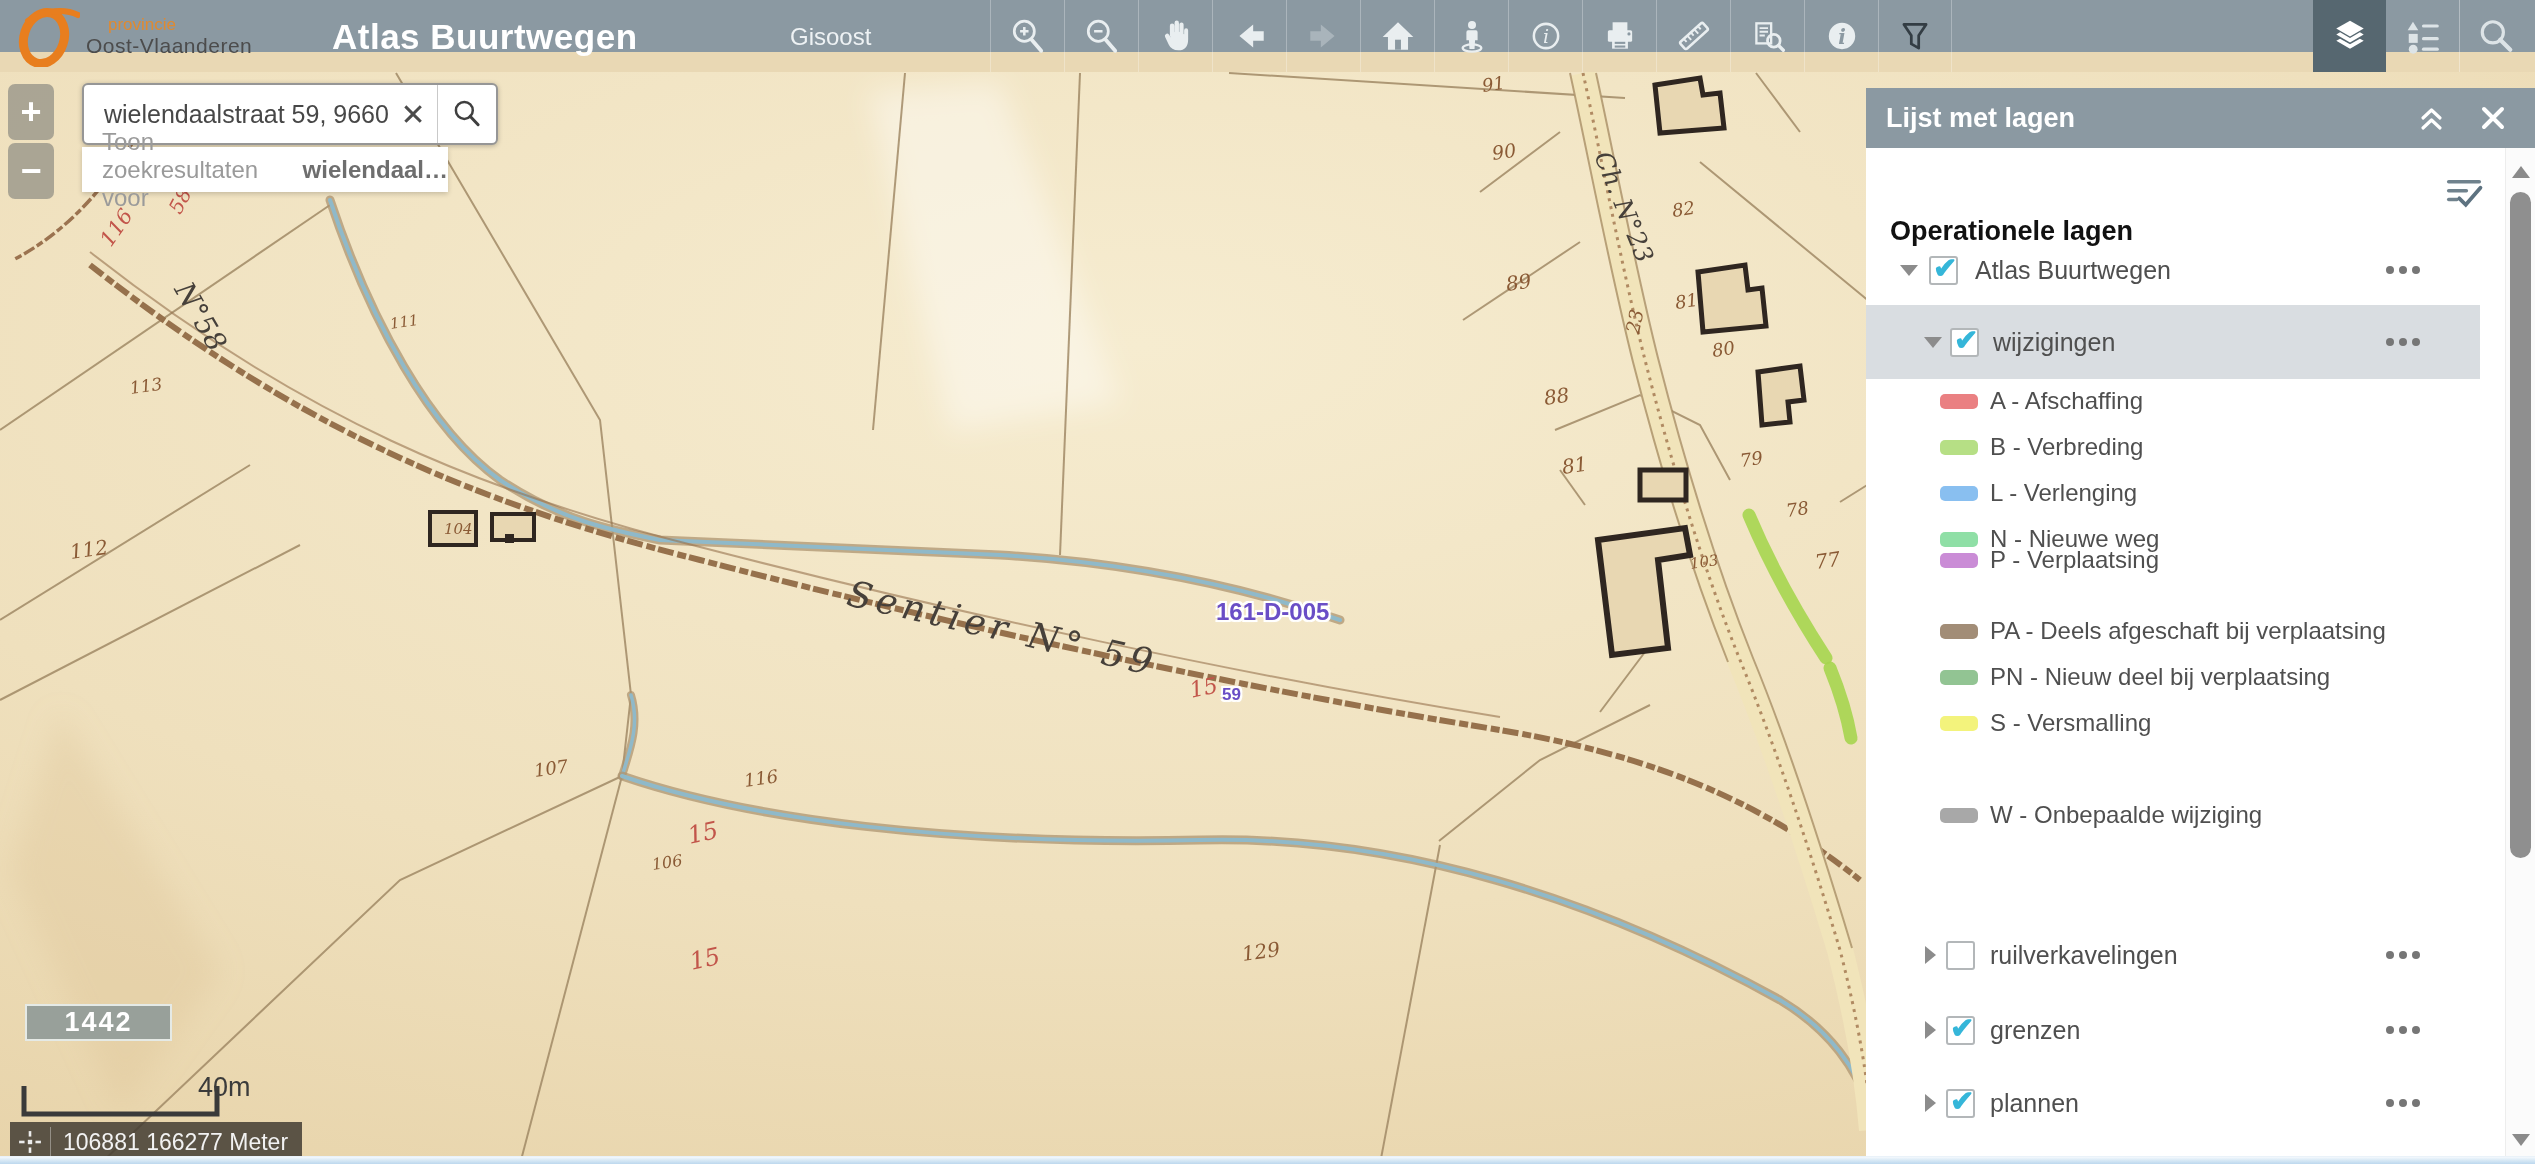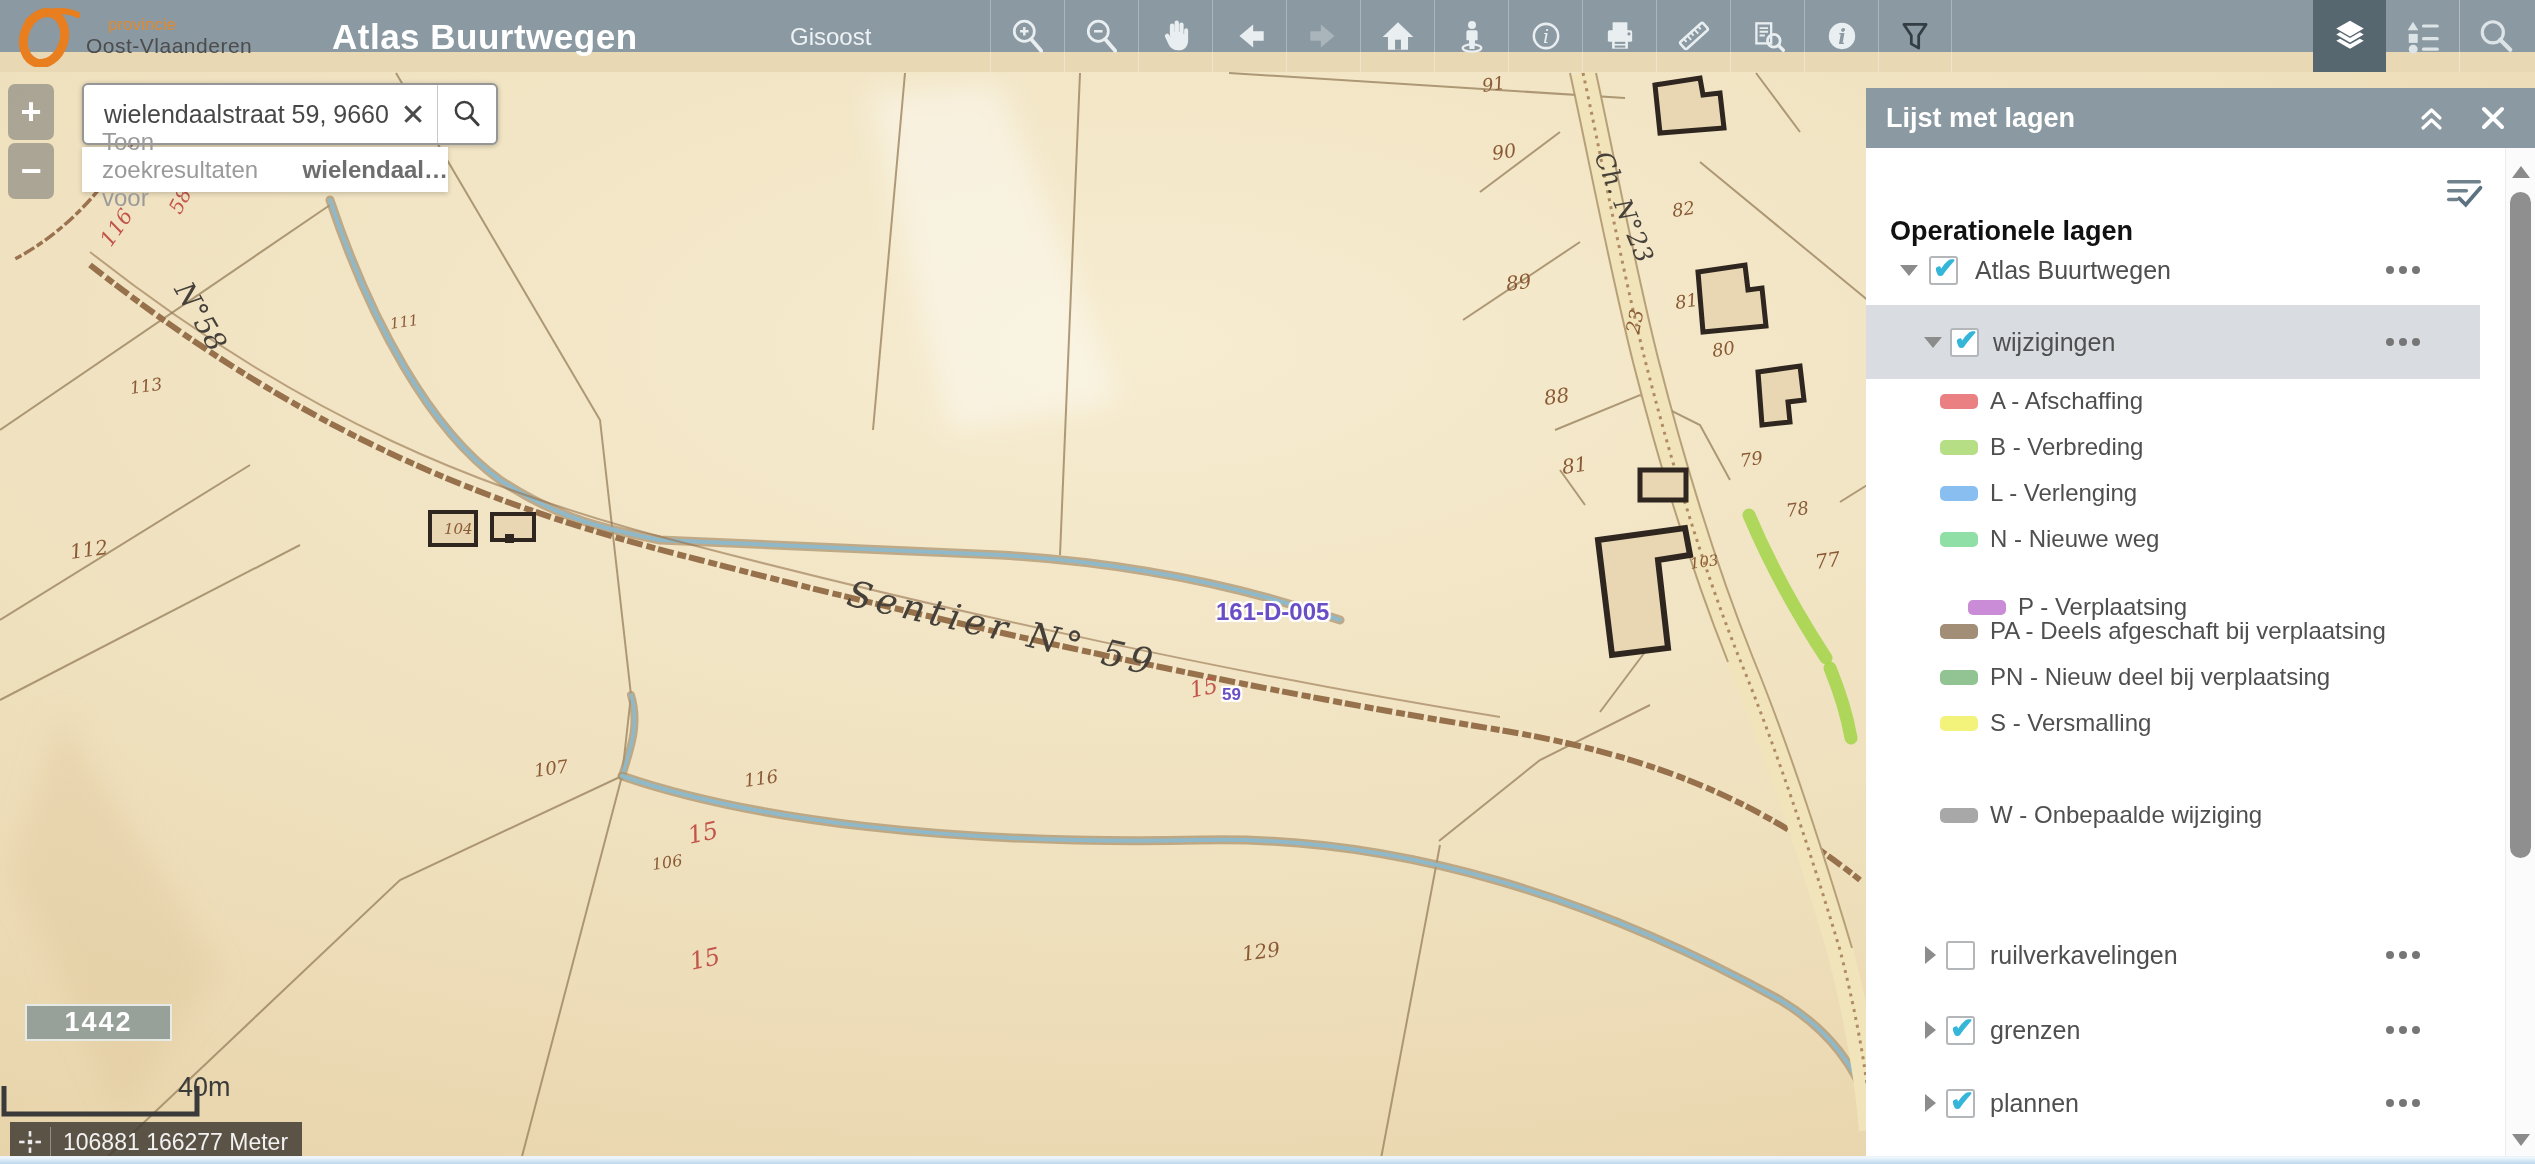--- a/index.html
+++ b/index.html
@@ -41,21 +41,21 @@
   .searchbox input { flex:1; border:none; outline:none; font-size:25px; color:#474747; padding-left:20px; font-family:"Liberation Sans", sans-serif; background:transparent; min-width:0;}
   .sb-clear { width:48px; height:60px; display:flex; align-items:center; justify-content:center; font-size:30px; color:#4b4b4b; cursor:pointer; }
   .sb-div { width:1px; height:58px; background:#c9c9c9; }
   .sb-go { width:58px; height:60px; display:flex; align-items:center; justify-content:center; color:#3f3f3f; cursor:pointer; }
   .suggestion { position:absolute; left:82px; top:147px; width:366px; height:45px; background:#fff; z-index:5;
       display:flex; align-items:center; padding-left:20px; font-size:24px; color:#9a9a9a; box-shadow:0 2px 5px rgba(0,0,0,.18); cursor:pointer; }
   .suggestion b { color:#6e6e6e; margin-left:7px; }
   .scale-badge { position:absolute; left:25px; top:1004px; width:147px; height:37px; background:rgba(143,154,152,.9);
       border:2px solid rgba(233,238,234,.95); color:#fff; font-size:27px; font-weight:bold; letter-spacing:2px;
       display:flex; align-items:center; justify-content:center; z-index:5; }
-  .scalebar { position:absolute; left:0; top:1072px; z-index:5; }
+  .scalebar { position:absolute; left:20px; top:1072px; z-index:5; }
   .scalebar .lbl { position:absolute; left:178px; top:0; font-size:27px; color:#3b3b3b; }
   .coordbar { position:absolute; left:10px; top:1122px; height:40px; background:rgba(66,60,50,.85); display:flex;
       align-items:center; z-index:5; padding:0 14px 0 8px; }
   .coord-div { width:1px; height:30px; background:rgba(255,255,255,.35); margin:0 12px 0 8px; }
   .coordbar .txt { color:#f2f2f2; font-size:23px; }
   .bottom-strip { position:absolute; left:0; bottom:0; width:2535px; height:8px; z-index:9;
       background:linear-gradient(180deg,#f4f9fd 0%,#dcebf6 40%,#bcd8ee 100%); border-top:1px solid #eaf2f9; }
 
   
   .panel { position:absolute; left:1866px; top:88px; width:669px; height:1076px; background:#fff; z-index:6; }
@@ -446,21 +446,21 @@
         <span class="lab">B - Verbreding</span>
       </div>
     <div class="legrow" style="top:325px; width:614px;">
         <span class="swatch" style="background: rgb(137, 191, 240);"></span>
         <span class="lab">L - Verlenging</span>
       </div>
     <div class="legrow" style="top:371px; width:614px;">
         <span class="swatch" style="background: rgb(143, 223, 166);"></span>
         <span class="lab">N - Nieuwe weg</span>
       </div>
-    <div class="legrow" style="top:439px; width:614px;margin-left:28px;">
+    <div class="legrow" style="top:392px; width:614px;">
         <span class="swatch" style="background: rgb(202, 140, 214);"></span>
         <span class="lab">P - Verplaatsing</span>
       </div>
     <div class="legrow" style="top:463px; width:614px;">
         <span class="swatch" style="background: rgb(162, 141, 119);"></span>
         <span class="lab">PA - Deels afgeschaft bij verplaatsing</span>
       </div>
     <div class="legrow" style="top:509px; width:614px;">
         <span class="swatch" style="background: rgb(146, 196, 147);"></span>
         <span class="lab">PN - Nieuw deel bij verplaatsing</span>

